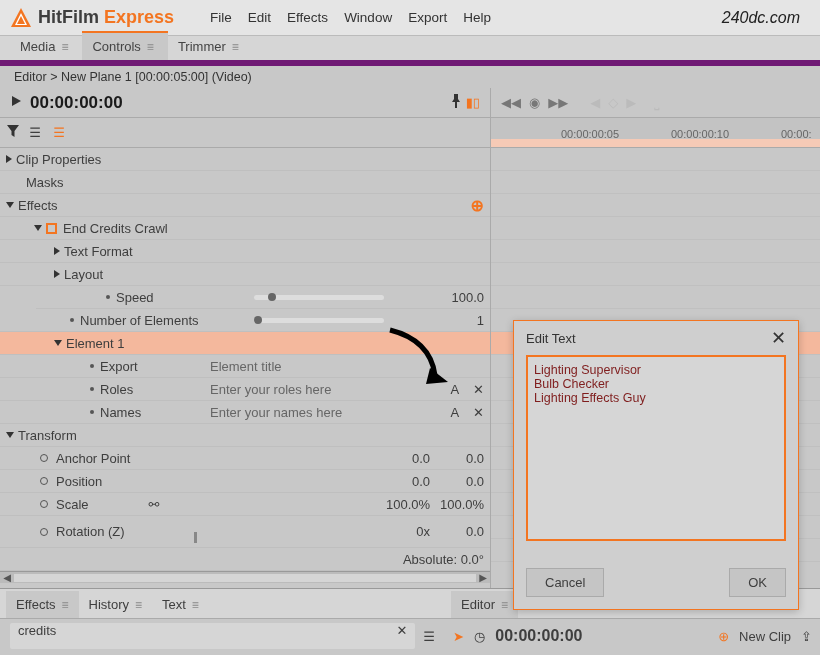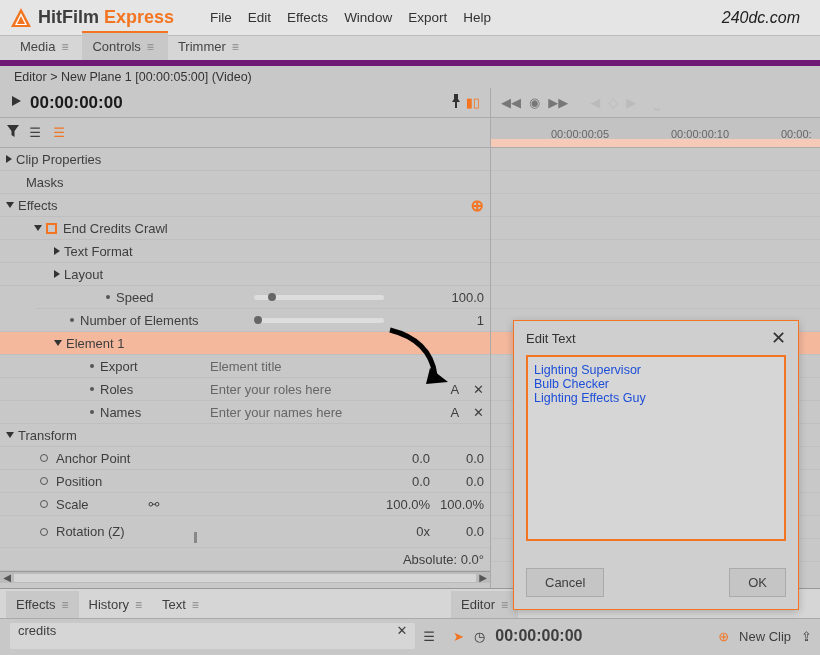--- a/index.html
+++ b/index.html
@@ -51,21 +51,21 @@
 .bot-right { flex: 1; }
 .bot-tabs { height: 30px; display: flex; align-items: flex-end; background: #d6d6d6; border-bottom: 1px solid #aaa; padding: 0 6px; }
 .bot-tab { padding: 6px 10px; display: flex; align-items: center; gap: 6px; font-size: 13px; }
 .bot-tab.active { background: #c8c8c8; }
 .bot-search { height: 34px; display: flex; align-items: center; padding: 0 10px; gap: 8px; }
 .bot-input { flex: 1; background: #d6d6d6; height: 26px; border-radius: 2px; padding: 0 8px; display: flex; justify-content: space-between; }
 .dialog { position: absolute; left: 513px; top: 320px; width: 286px; background: #cfcfcf; border: 1px solid #f37521; box-shadow: 0 2px 8px rgba(0,0,0,0.2); }
 .dialog-head { height: 34px; display: flex; align-items: center; padding: 0 12px; font-size: 13px; color: #333; }
 .dialog-close { margin-left: auto; font-size: 18px; cursor: pointer; }
 .dialog-body { padding: 0 12px 12px; }
-.dialog-ta { width: 100%; height: 186px; border: 2px solid #f37521; background: #d6d6d6; padding: 6px; font-size: 12.5px; color: #1d4ed8; resize: none; font-family: Arial; white-space: pre; }
+.dialog-ta { width: 100%; height: 186px; border: 2px solid #f37521; background: #d6d6d6; padding: 6px; font-size: 12.5px; color: #7f1d1d; resize: none; font-family: Arial; white-space: pre; }
 .dialog-btns { display: flex; justify-content: space-between; padding: 12px; }
 .dlg-btn { padding: 6px 18px; background: #c5c5c5; border: 1px solid #aaa; font-size: 13px; cursor: pointer; }
 .arrow-annotation { position: absolute; left: 380px; top: 320px; pointer-events: none; }
 .right-strip { border-left: 1px solid #aaa; height: 500px; }
 .right-strip .stripe { height: 23px; border-bottom: 1px solid #c0c0c0; }
 .right-strip .stripe.hl { background: #f4b89d; }
 .val2 { width: 44px; text-align: right; }
 .toolbar-right-icons { margin-left: auto; display: flex; gap: 4px; align-items: center; }
 </style>
 </head>
@@ -256,21 +256,21 @@
     <div class="timeline-head">
       <span style="color:#777;">◀◀</span>
       <span style="color:#777;">◉</span>
       <span style="color:#777;">▶▶</span>
       <span style="margin-left:14px;color:#bbb;">◀</span>
       <span style="color:#bbb;">◇</span>
       <span style="color:#bbb;">▶</span>
       <span style="margin-left:10px;color:#bbb;">⎵</span>
     </div>
     <div class="timeline-ruler">
-      <span class="mark" style="left:60px;">00:00:00:05</span>
+      <span class="mark" style="left:70px;">00:00:00:05</span>
       <span class="mark" style="left:180px;">00:00:00:10</span>
       <span class="mark" style="left:290px;">00:00:</span>
       <div class="bar"></div>
     </div>
     <div class="stripe"></div>
       <div class="stripe"></div>
       <div class="stripe"></div>
       <div class="stripe"></div>
       <div class="stripe"></div>
       <div class="stripe"></div>

